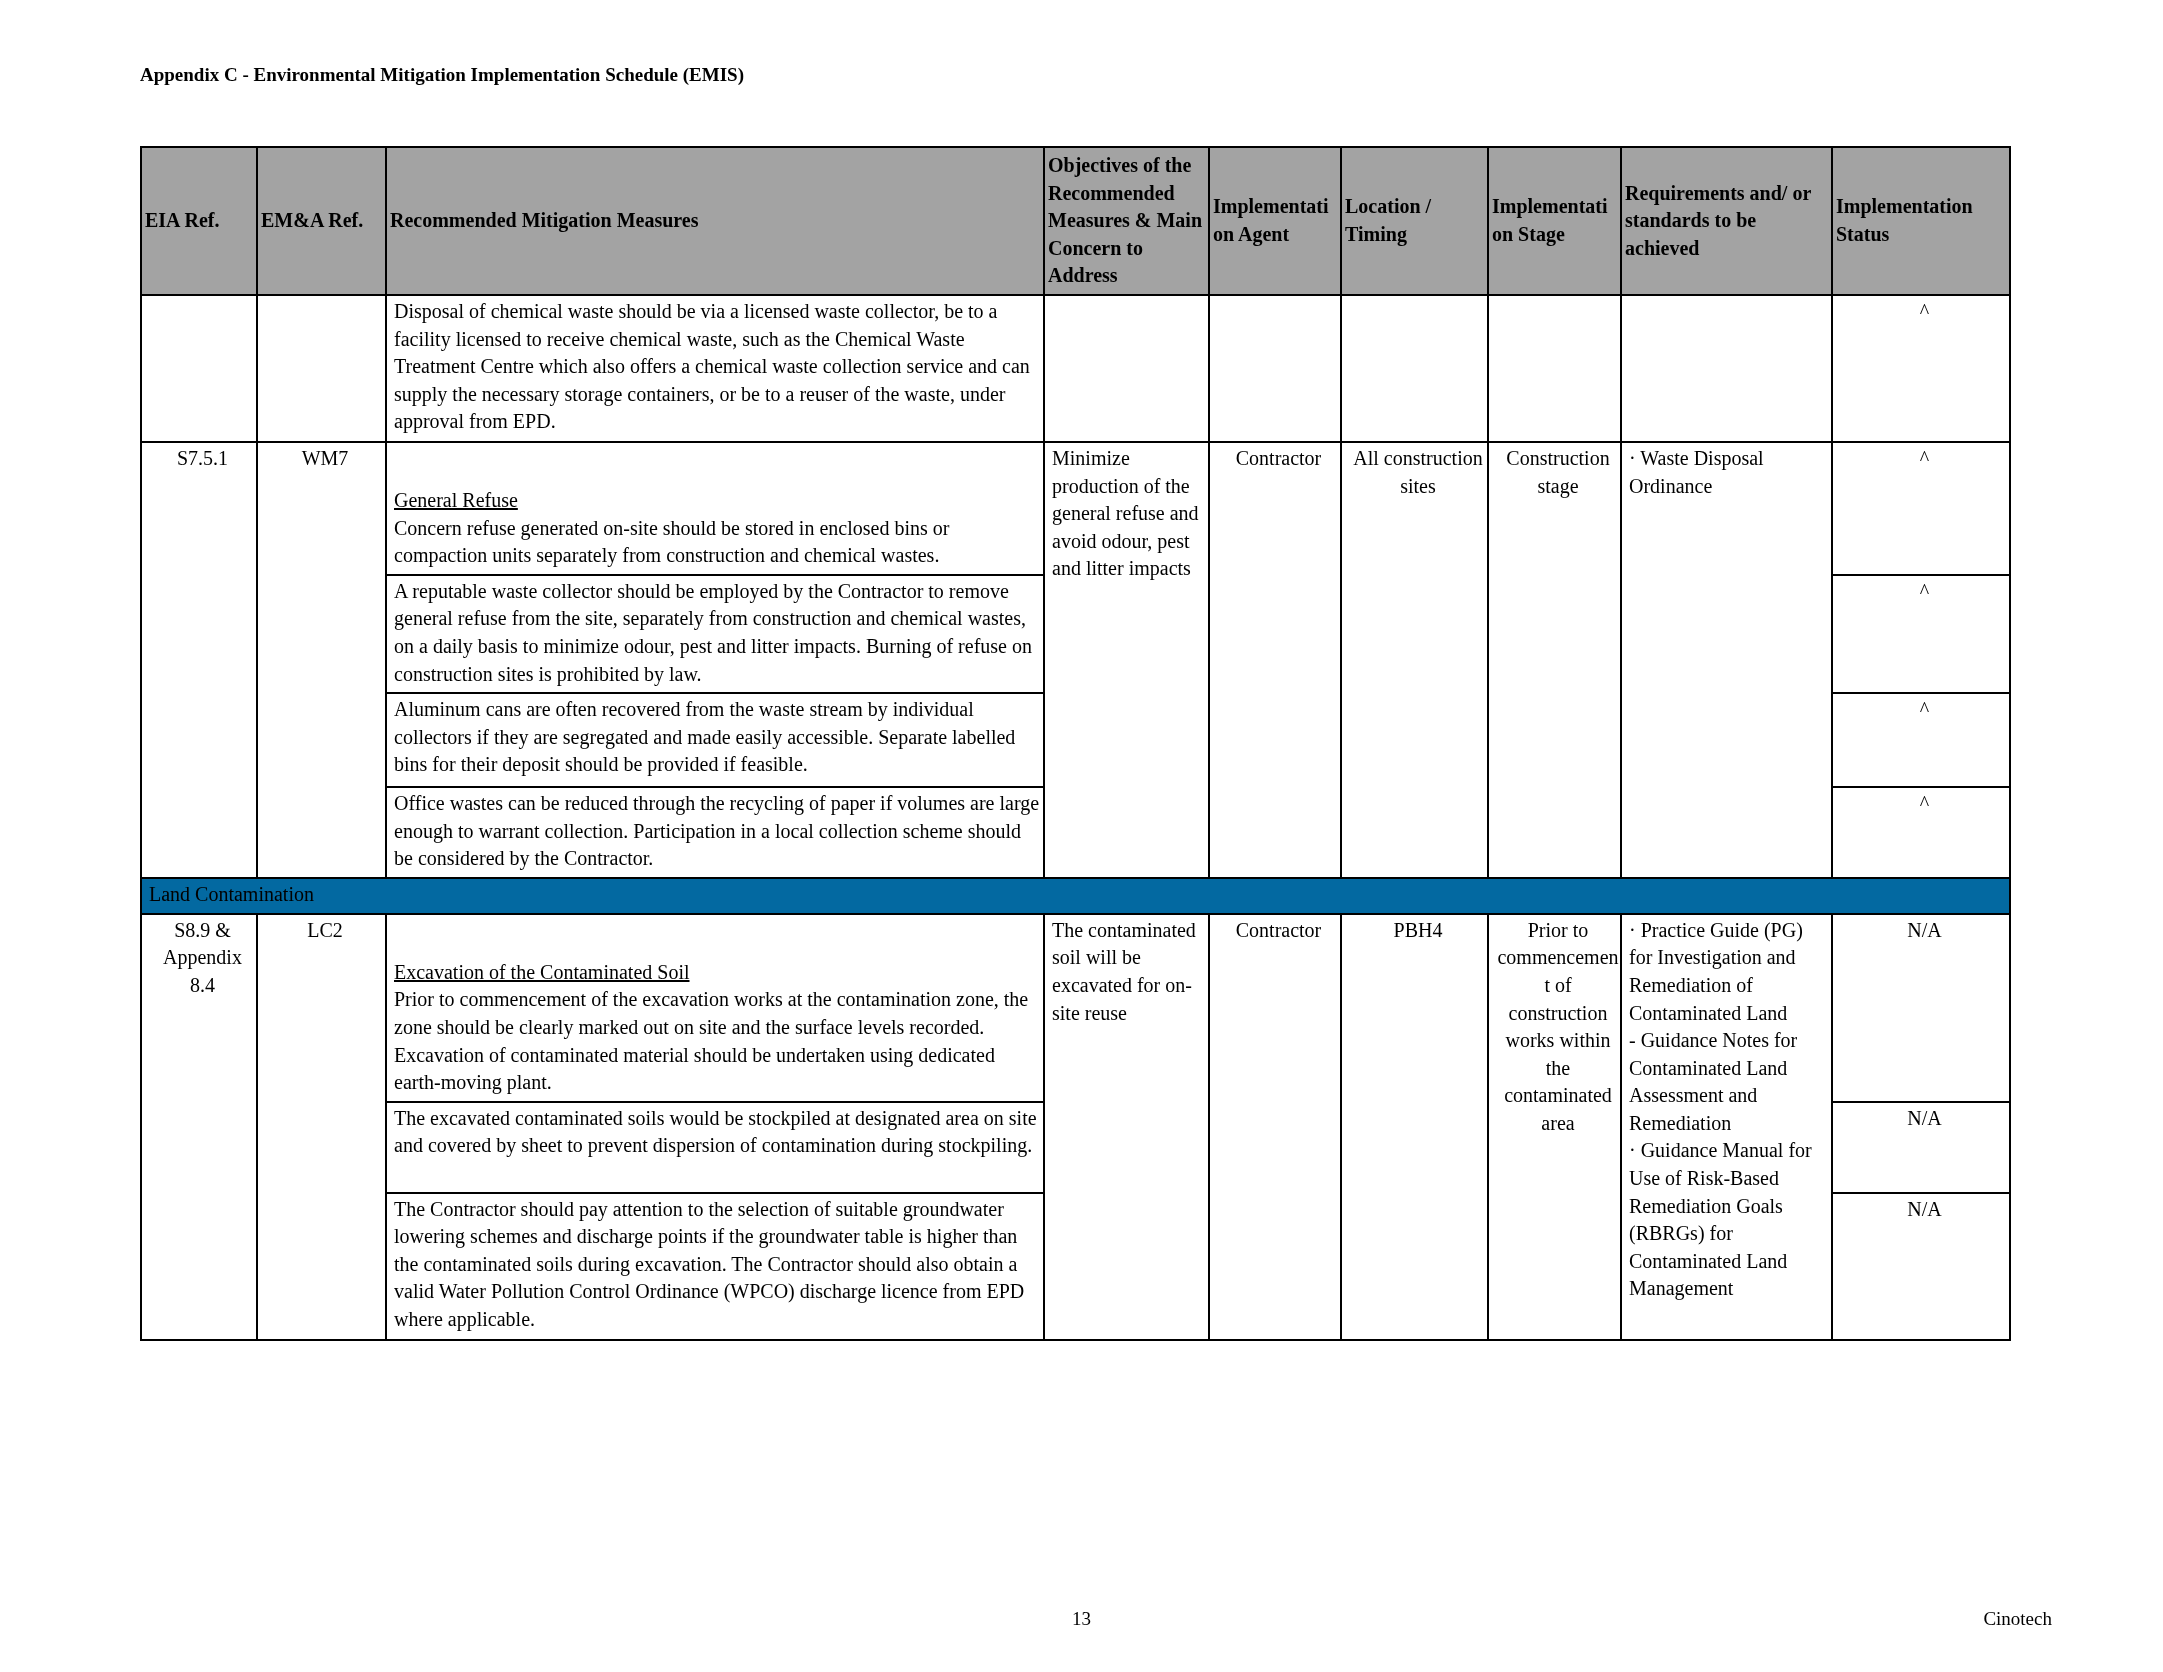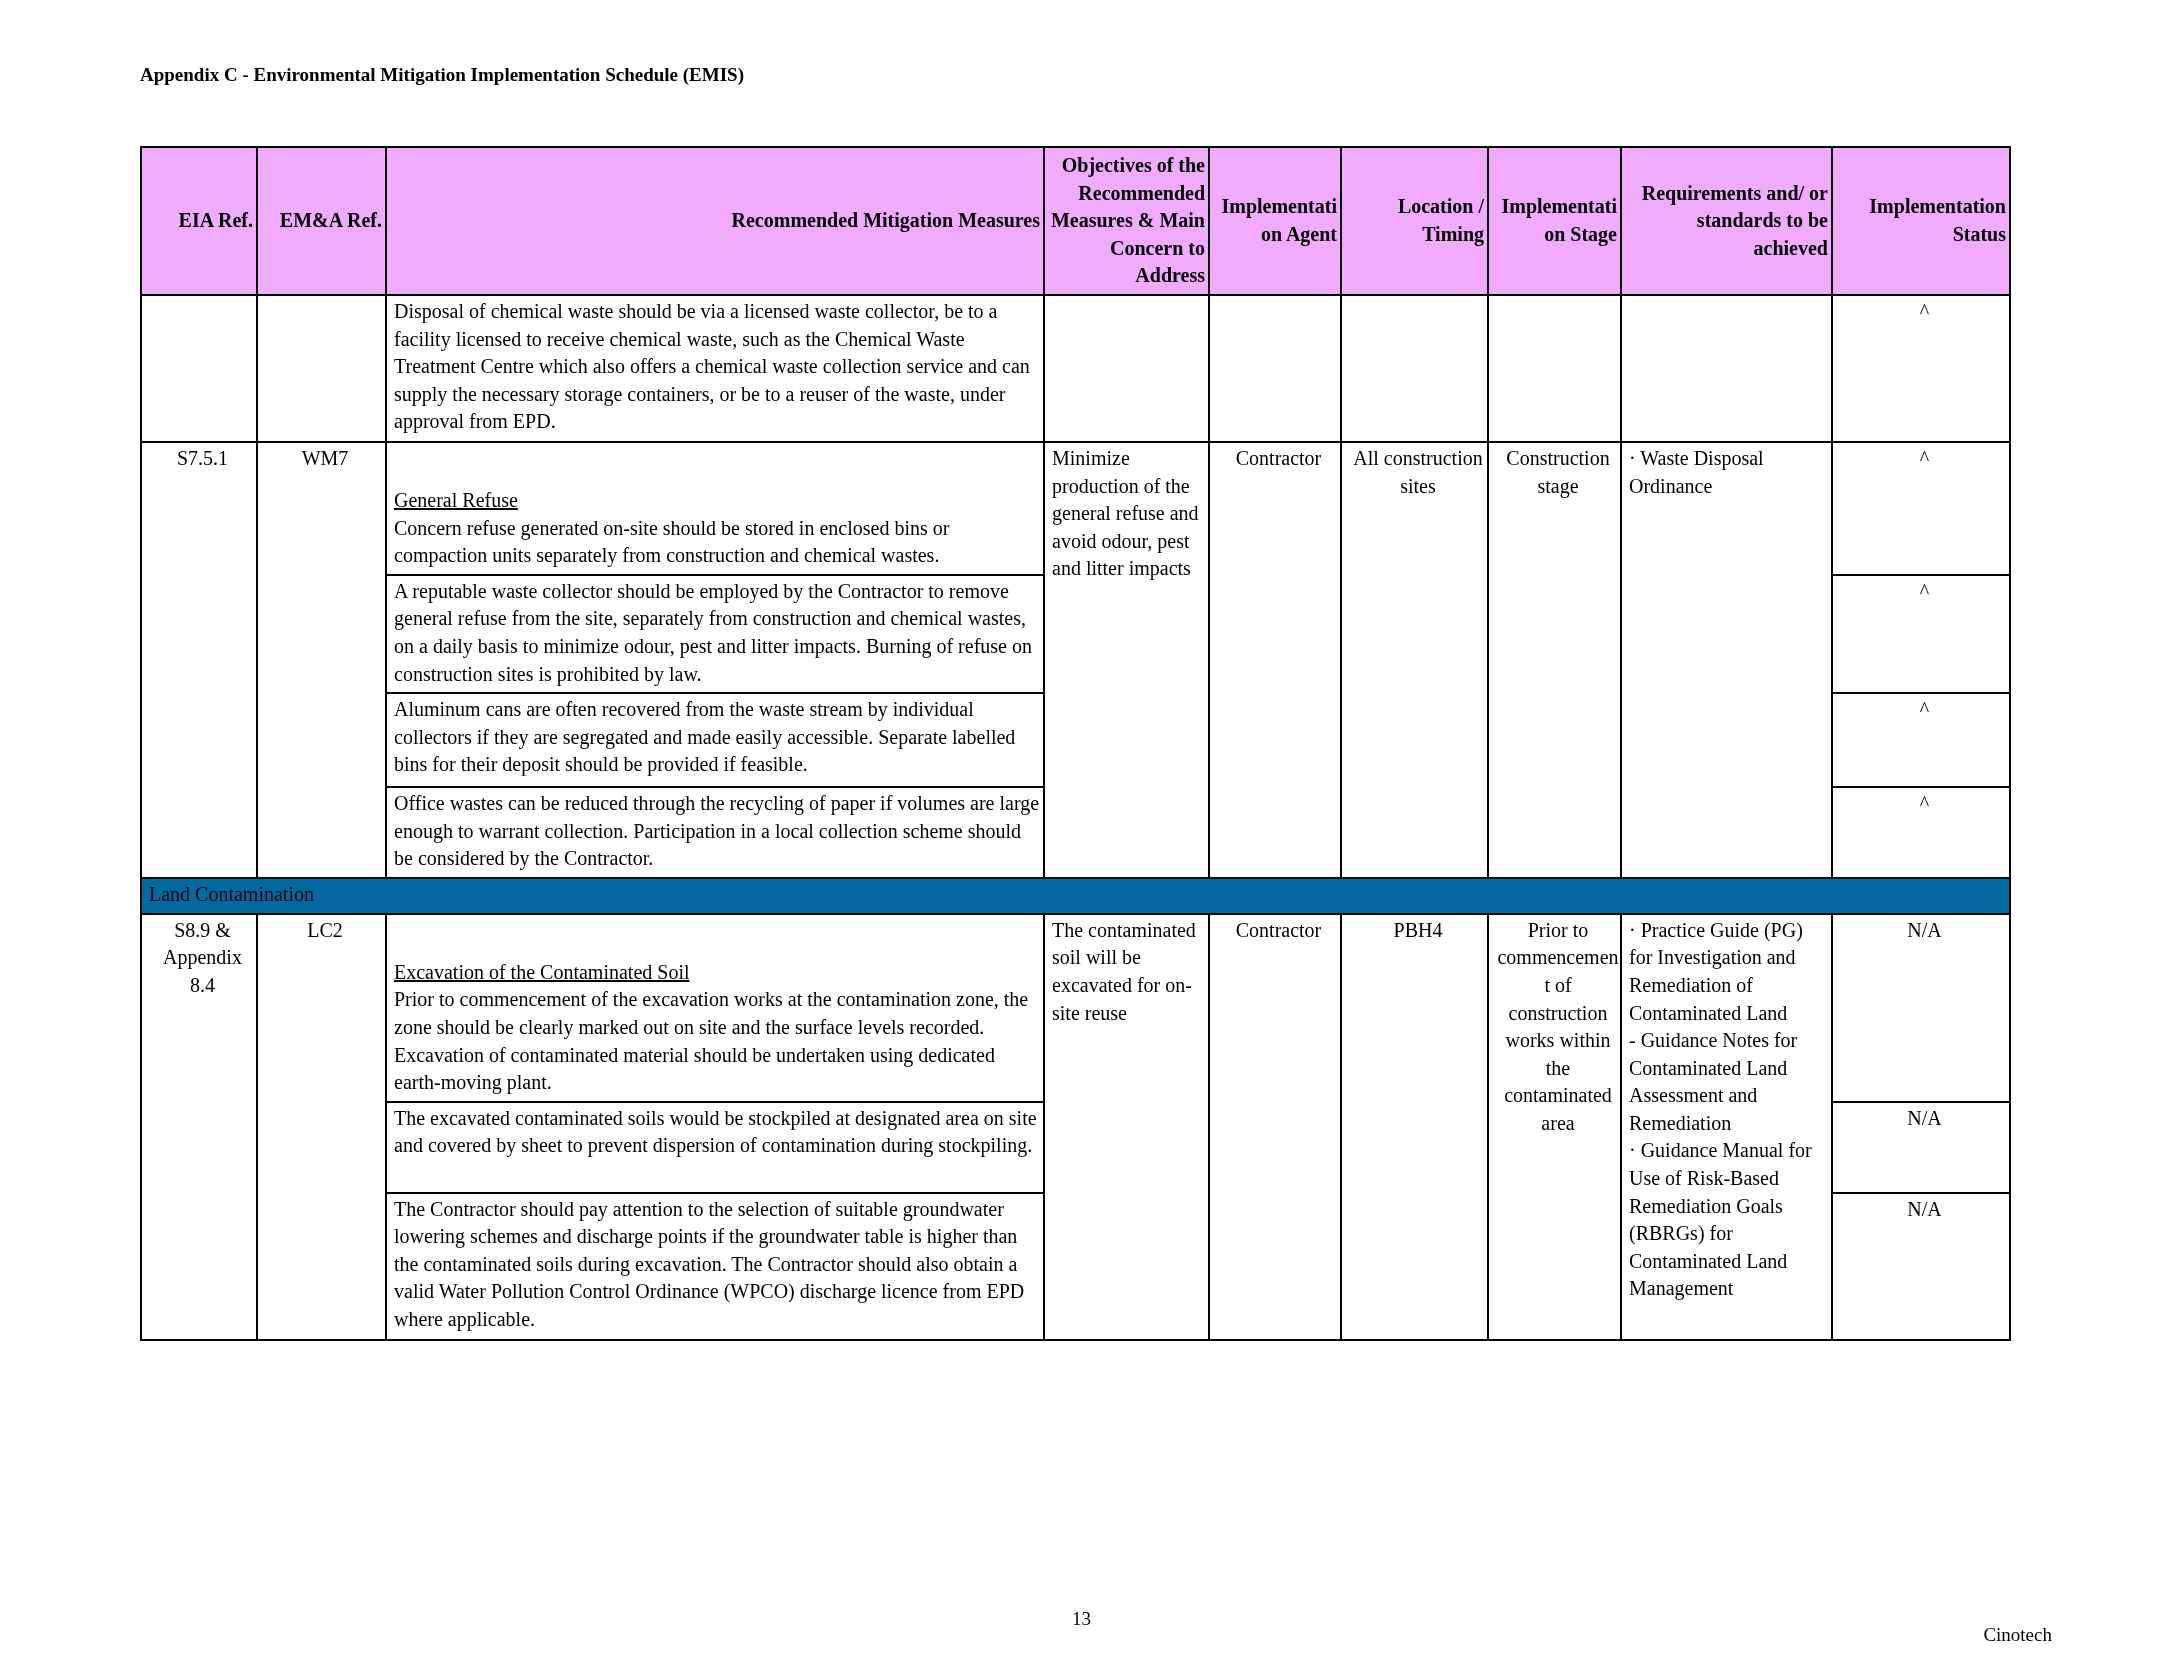--- a/index.html
+++ b/index.html
@@ -30,23 +30,23 @@
   }
   table.emis td, table.emis th {
     border: 2px solid #000000;
     vertical-align: top;
     font-size: 20px;
     line-height: 1.38;
     padding: 2px 0 4px 7px;
     overflow-wrap: break-word;
   }
   table.emis th {
-    background: #f0abfc;
+    background: #a3a3a3;
     font-weight: bold;
-    text-align: right;
+    text-align: left;
     vertical-align: middle;
     padding: 4px 3px;
   }
   .center { text-align: center; }
   .top { vertical-align: top; }
   .measure-heading { text-decoration: underline; margin-top: 42px; }
   .prewrap { white-space: pre-line; }
   .status { text-align: center; }
   .section-row td {
     background: #0369a1;
@@ -63,21 +63,21 @@
   }
   .page-number {
     position: absolute;
     left: 0;
     width: 2163px;
     text-align: center;
   }
   .company {
     position: absolute;
     right: 111px;
-    top: 16px;
+    top: 0;
   }
 </style>
 </head>
 <body>
 
 <div class="doc-header">Appendix C - Environmental Mitigation Implementation Schedule (EMIS)</div>
 
 <table class="emis">
   <colgroup>
     <col style="width:116px">

